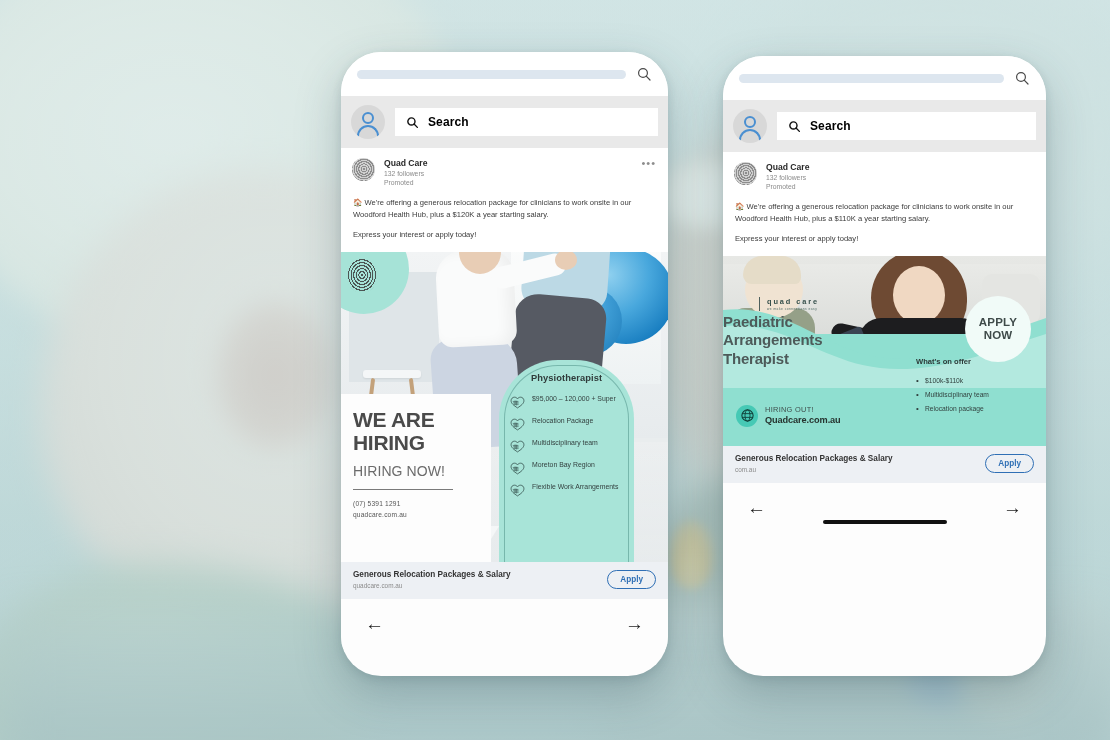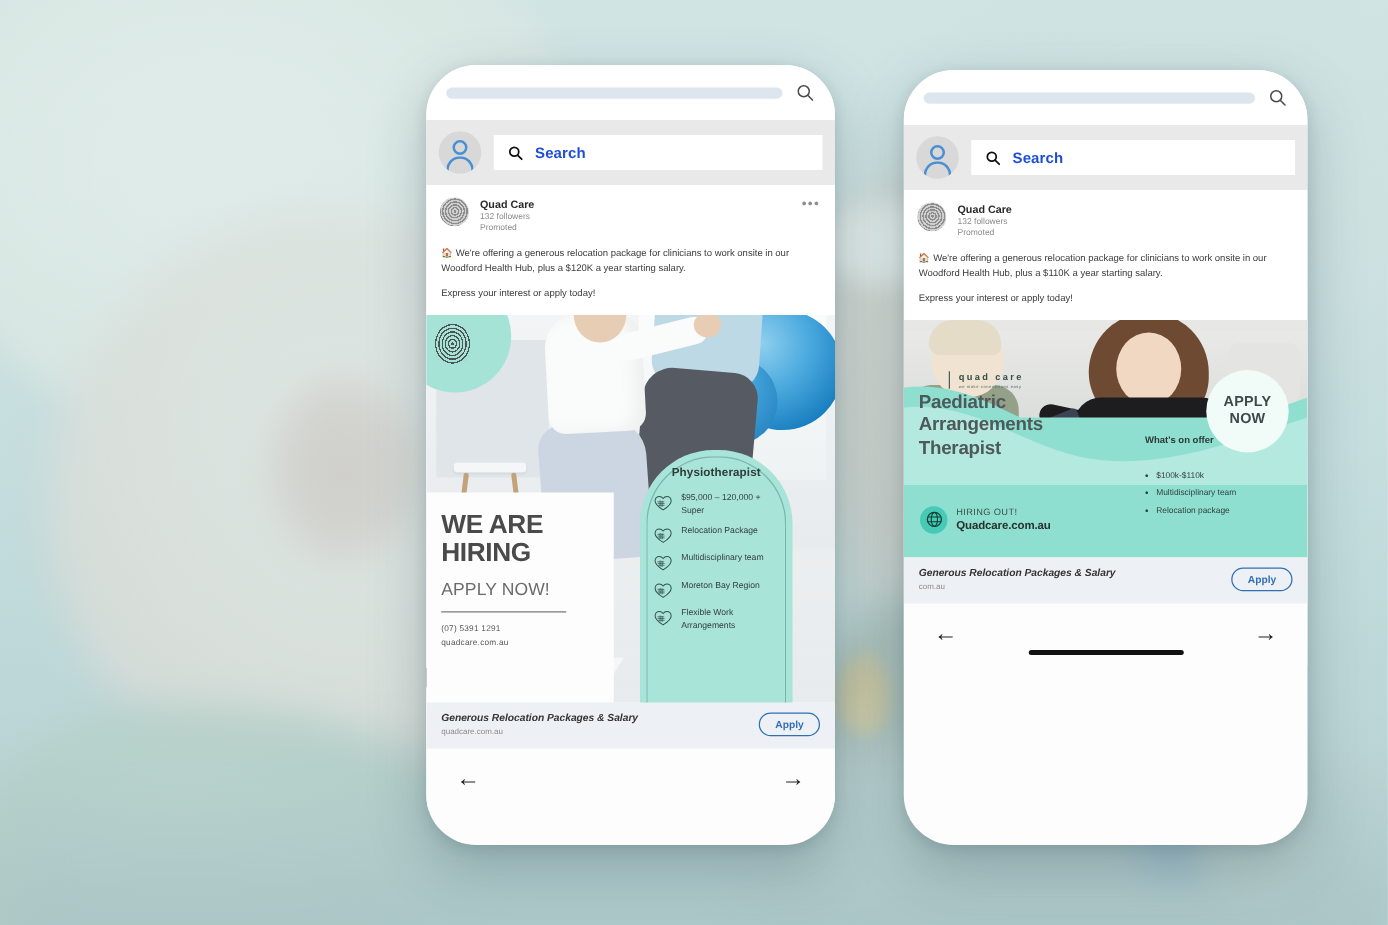--- a/index.html
+++ b/index.html
@@ -123,21 +123,21 @@
   }
   .avatar .head { position:absolute; left:50%; top:7px; transform:translateX(-50%);
     width:12px; height:12px; border:2px solid #4a8fd1; border-radius:50%; }
   .avatar .body { position:absolute; left:50%; top:20px; transform:translateX(-50%);
     width:22px; height:18px; border:2px solid #4a8fd1; border-bottom:none;
     border-radius:11px 11px 0 0; }
   .search-box {
     flex:1; height:28px; background:#fff; display:flex; align-items:center;
     gap:9px; padding:0 11px;
   }
-  .search-box .txt { font-size:12px; font-weight:700; color:#1d4ed8; letter-spacing:.1px;text-align:right; }
+  .search-box .txt { font-size:12px; font-weight:700; color:#000000; letter-spacing:.1px;text-align:right; }
 
   
   .feed { background:#fff; }
   .post-head { display:flex; align-items:flex-start; gap:9px; padding:10px 11px 4px; position:relative; }
   .logo {
     width:23px; height:23px; border-radius:50%; flex:0 0 auto;
     background:
       repeating-radial-gradient(circle at 52% 48%, #8d8d8d 0 1.1px, #cfcfcf 1.1px 2.3px),
       #aaa;
   }
@@ -222,21 +222,21 @@
     position:absolute; left:0; bottom:0; width:150px; height:168px;
     background:#fdfdfd; padding:14px 12px 10px;
   }
   .wp-line1 { font-size:21px; font-weight:700; color:#4a4a4a; letter-spacing:-.3px; line-height:1.12; }
   .wp-apply { font-size:14px; color:#6b6b6b; letter-spacing:.1px; margin-top:8px; }
   .wp-rule { width:100px; height:1.4px; background:#7a7a7a; margin:10px 0 8px; }
   .wp-phone { font-size:6.6px; color:#555; letter-spacing:.2px; line-height:1.7; }
   .wp-web { font-size:6.6px; color:#555; letter-spacing:.2px; line-height:1.7; }
 
   .arch {
-    position:absolute; right:34px; bottom:-30px; width:122px; height:232px;
+    position:absolute; right:34px; bottom:-30px; width:135px; height:232px;
     background:#a8e4d8; border-radius:59px 59px 0 0; padding:13px 11px 0;
   }
   .arch::after {
     content:""; position:absolute; left:5px; top:5px; right:5px; bottom:0;
     border:1px solid rgba(60,130,120,.45); border-bottom:none; border-radius:54px 54px 0 0;
     pointer-events:none;
   }
   .arch-title { font-size:9.3px; font-weight:700; color:#2f3b3a; text-align:center;
     letter-spacing:.1px; margin-bottom:11px; position:relative; z-index:2; }
   .arch-item { display:flex; align-items:flex-start; gap:7px; margin-bottom:7px; position:relative; z-index:2; }
@@ -277,42 +277,42 @@
   }
   .ot-applycirc span { font-size:11.5px; font-weight:700; color:#3e4a49; letter-spacing:.2px; }
 
   .ot-logo-row { position:absolute; left:12px; top:40px; display:flex; align-items:center; gap:7px; }
   .ot-logo-mark { width:17px; height:17px; border-radius:50%;
     background: repeating-radial-gradient(circle at 52% 48%, #2f4a46 0 1px, #6fae a3 1px 2.2px), #3b5f59; }
   .ot-logo-div { width:1px; height:14px; background:#4d5f5c; }
   .ot-logo-txt { font-size:7.4px; color:#36504c; letter-spacing:1.9px; font-weight:600; }
   .ot-logo-sub { font-size:3.2px; color:#4e6b67; letter-spacing:.5px; margin-top:1px; }
 
-  .ot-title { position:absolute; left:12px; top:57px; font-size:15px; font-weight:700;
+  .ot-title { position:absolute; left:0; top:57px; font-size:15px; font-weight:700;
     color:#4d5a59; line-height:1.24; letter-spacing:-.2px; }
 
   .ot-offer { position:absolute; right:12px; bottom:28px; width:118px; }
-  .ot-offer h4 { font-size:7.6px; font-weight:700; color:#2d3a39; margin-bottom:20px; }
+  .ot-offer h4 { font-size:7.6px; font-weight:700; color:#2d3a39; margin-bottom:10px; }
   .ot-offer ul { list-style:none; }
   .ot-offer li { font-size:6.7px; color:#31403e; line-height:1.5; margin-bottom:4px;
     padding-left:9px; position:relative; }
   .ot-offer li::before { content:"•"; position:absolute; left:0; top:-1px; font-size:8px; color:#31403e; }
 
   .ot-reach { position:absolute; left:13px; bottom:19px; display:flex; align-items:center; gap:7px; }
   .ot-globe { width:22px; height:22px; border-radius:50%; background:#46c9b5;
     display:flex; align-items:center; justify-content:center; flex:0 0 auto; }
   .ot-reach .r1 { font-size:7.4px; color:#3f4f4d; letter-spacing:.3px; line-height:1.25; }
   .ot-reach .r2 { font-size:9.2px; font-weight:700; color:#26332f; letter-spacing:-.1px; line-height:1.25; }
 
   
   .ad-footer {
     background:#edf0f4; padding:7px 12px 8px;
     display:flex; align-items:center; justify-content:space-between; gap:8px;
   }
-  .af-texts .t1 { font-size:8.2px; color:#333; font-weight:600; line-height:1.5;font-style:italic; }
+  .af-texts .t1 { font-size:8.2px; color:#333; font-weight:600; line-height:1.5; }
   .af-texts .t2 { font-size:6.4px; color:#8b8b8b; line-height:1.5; }
   .apply-btn {
     border:1.2px solid #2f6fb5; color:#2f6fb5; background:transparent;
     border-radius:14px; font-size:8.2px; font-weight:600;
     padding:4px 12px; white-space:nowrap; cursor:pointer;
     font-family:"Liberation Sans", sans-serif;
   }
 
   
   .phone-nav {
@@ -414,21 +414,21 @@
           <div class="pp-t-hand"></div>
         <div class="pp-fade"></div>
       </div>
 
       <div class="pp-circle-mint"></div>
       <div class="pp-fingerprint"></div>
 
       <div class="white-panel">
         <div class="wp-line1">WE ARE</div>
         <div class="wp-line1">HIRING</div>
-        <div class="wp-apply">APPLY NOW!</div>
+        <div class="wp-apply">HIRING NOW!</div>
         <div class="wp-rule"></div>
         <div class="wp-phone">(07) 5391 1291</div>
         <div class="wp-web">quadcare.com.au</div>
       </div>
 
       <div class="arch">
         <div class="arch-title">Physiotherapist</div>
 
         <div class="arch-item">
           <svg class="arch-ico" viewBox="0 0 28 26" fill="none">

